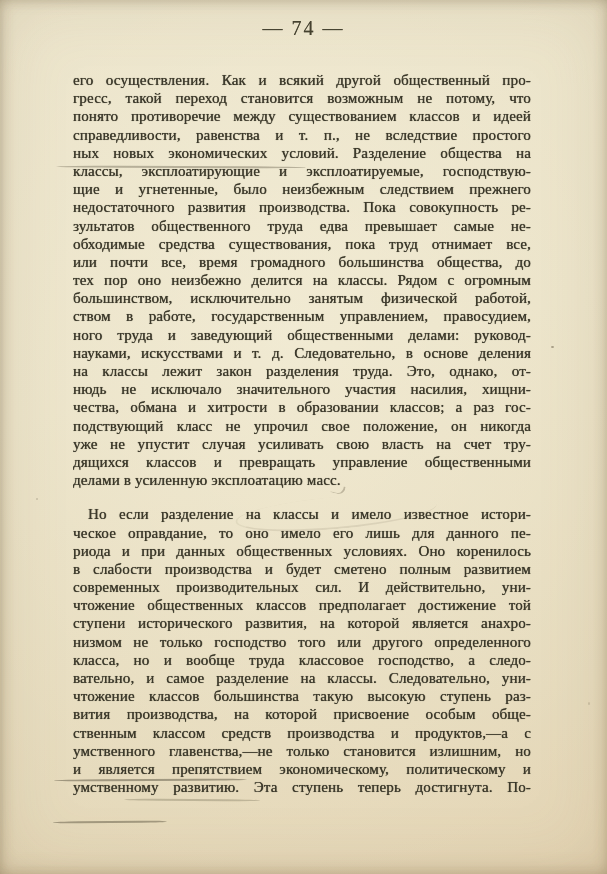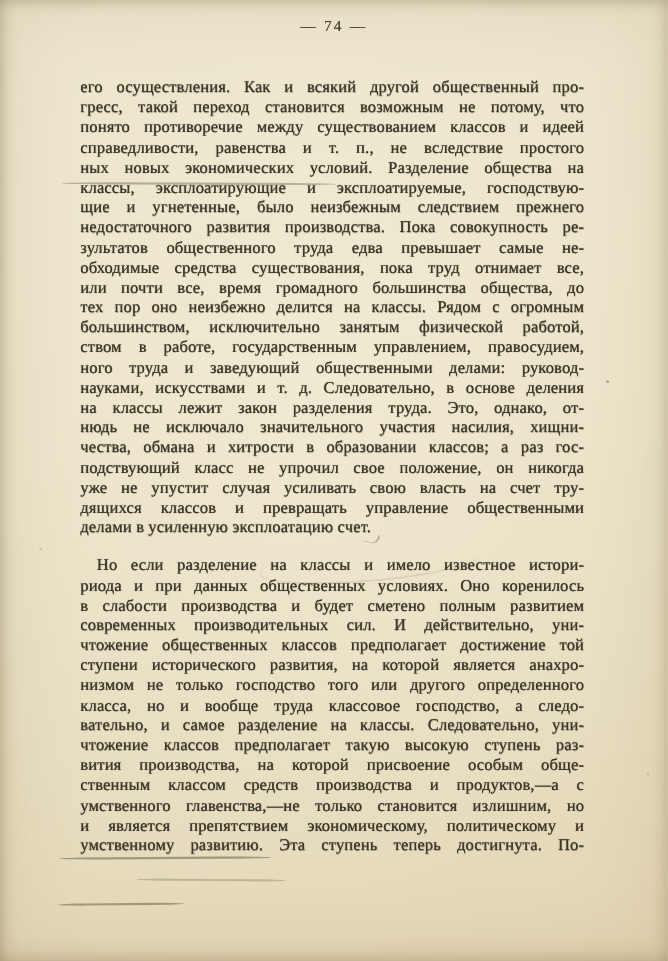--- a/index.html
+++ b/index.html
@@ -15,21 +15,21 @@
       linear-gradient(168deg, #eae2c8 0%, #e8dfc3 42%, #e4d8b9 80%, #e3d3b2 100%);
     box-shadow:
       inset 0 0 70px rgba(140,120,80,0.16),
       inset 6px 0 16px -7px rgba(100,85,55,0.30),
       inset -5px 0 16px -7px rgba(100,85,55,0.22),
       inset 0 7px 16px -8px rgba(100,85,55,0.22),
       inset 0 -9px 22px -9px rgba(125,95,60,0.24);
   }
   .page-number {
     position: absolute; top: 17px; left: 0; right: 0;
-    text-align: center; font-size: 14px; letter-spacing: 2px;
+    text-align: center; font-size: 20px; letter-spacing: 2px;
     color: #45412f; text-shadow: 0 0 0.6px rgba(69,65,47,0.7);
   }
   .text-block {
     position: absolute; left: 57px; top: 55px; width: 490px;
     font-size: 15px; color: #3b382a;
     text-shadow: 0 0 0.7px rgba(59,56,42,0.85), 0.4px 0.4px 0.5px rgba(59,56,42,0.35);
     filter: blur(0.18px);
     letter-spacing: 0.15px;
   }
   .paragraph { margin: 16px; padding: 0; }
@@ -83,33 +83,34 @@
         <div class="line">большинством, исключительно занятым физической работой,</div>
         <div class="line">ством в работе, государственным управлением, правосудием,</div>
         <div class="line">ного труда и заведующий общественными делами: руковод-</div>
         <div class="line">науками, искусствами и т. д. Следовательно, в основе деления</div>
         <div class="line">на классы лежит закон разделения труда. Это, однако, от-</div>
         <div class="line">нюдь не исключало значительного участия насилия, хищни-</div>
         <div class="line">чества, обмана и хитрости в образовании классов; а раз гос-</div>
         <div class="line">подствующий класс не упрочил свое положение, он никогда</div>
         <div class="line">уже не упустит случая усиливать свою власть на счет тру-</div>
         <div class="line">дящихся классов и превращать управление общественными</div>
-        <div class="line para-end">делами в усиленную эксплоатацию счет.</div>
+        <div class="line para-end">делами в усиленную эксплоатацию масс.</div>
       </div>
       <div class="paragraph indent">
         <div class="line">Но если разделение на классы и имело известное истори-</div>
+        <div class="line">ческое оправдание, то оно имело его лишь для данного пе-</div>
         <div class="line">риода и при данных общественных условиях. Оно коренилось</div>
         <div class="line">в слабости производства и будет сметено полным развитием</div>
         <div class="line">современных производительных сил. И действительно, уни-</div>
         <div class="line">чтожение общественных классов предполагает достижение той</div>
         <div class="line">ступени исторического развития, на которой является анахро-</div>
         <div class="line">низмом не только господство того или другого определенного</div>
         <div class="line">класса, но и вообще труда классовое господство, а следо-</div>
         <div class="line">вательно, и самое разделение на классы. Следовательно, уни-</div>
-        <div class="line">чтожение классов предполагает такую высокую ступень раз-</div>
+        <div class="line">чтожение классов большинства такую высокую ступень раз-</div>
         <div class="line">вития производства, на которой присвоение особым обще-</div>
         <div class="line">ственным классом средств производства и продуктов,—а с</div>
         <div class="line">умственного главенства,—не только становится излишним, но</div>
         <div class="line">и является препятствием экономическому, политическому и</div>
         <div class="line">умственному развитию. Эта ступень теперь достигнута. По-</div>
       </div>
     </div>
 
   <div class="pencil mark-u1"></div>
   <div class="pencil mark-tick"></div>

